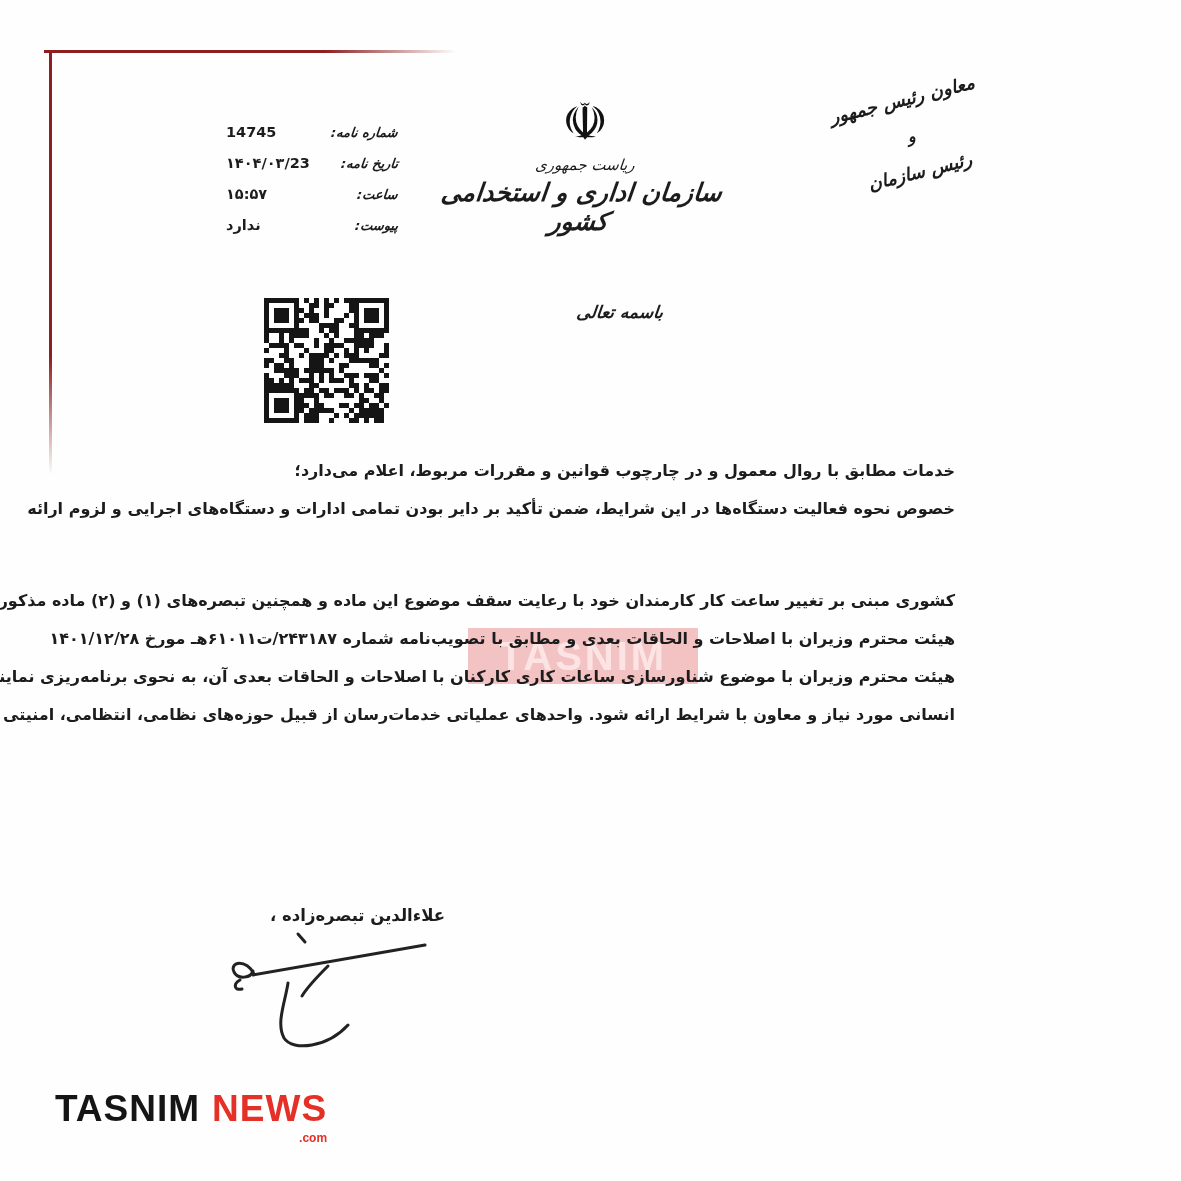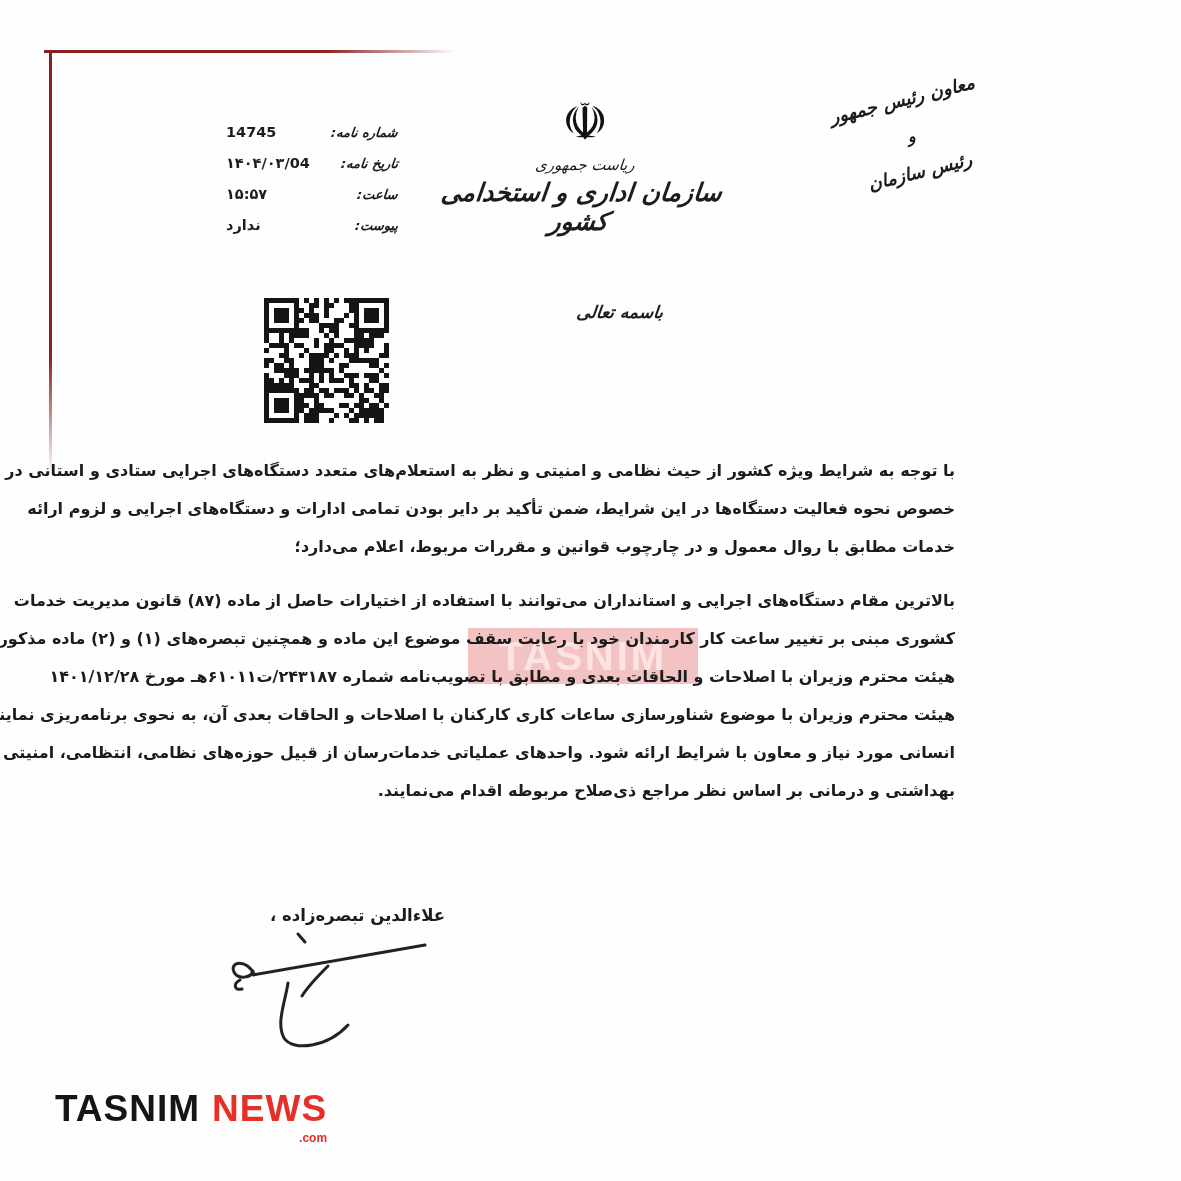--- a/index.html
+++ b/index.html
@@ -83,21 +83,21 @@
   <div class="org1">ریاست جمهوری</div>
   <div class="org2">سازمان اداری و استخدامی کشور</div>
 
   <div class="meta">
     <div class="row">
       <span class="lbl">شماره نامه:</span>
       <span class="val">14745</span>
     </div>
     <div class="row">
       <span class="lbl">تاریخ نامه:</span>
-      <span class="val">۱۴۰۴/۰۳/04</span>
+      <span class="val">۱۴۰۴/۰۳/23</span>
     </div>
     <div class="row">
       <span class="lbl">ساعت:</span>
       <span class="val">۱۵:۵۷</span>
     </div>
     <div class="row">
       <span class="lbl">پیوست:</span>
       <span class="val">ندارد</span>
     </div>
   </div>
@@ -457,34 +457,31 @@
       <div style="position:absolute;left:110px;top:120px;width:5px;height:5px;background:#151515"></div>
       <div style="position:absolute;left:115px;top:120px;width:5px;height:5px;background:#151515"></div>
     </div>
 
   <div class="besmellah">باسمه تعالی</div>
 
 
   <div class="watermark">TASNIM</div>
 
   <div class="para p1">
-    <div class="line"><span>با توجه به شرایط ویژه کشور از حیث نظامی و امنیتی و نظر به استعلام‌های متعدد دستگاه‌های اجرایی ستادی و استانی در</span></div>
+    <div class="line last"><span>خدمات مطابق با روال معمول و در چارچوب قوانین و مقررات مربوط، اعلام می‌دارد؛</span></div>
     <div class="line"><span>خصوص نحوه فعالیت دستگاه‌ها در این شرایط، ضمن تأکید بر دایر بودن تمامی ادارات و دستگاه‌های اجرایی و لزوم ارائه</span></div>
-    <div class="line last"><span>خدمات مطابق با روال معمول و در چارچوب قوانین و مقررات مربوط، اعلام می‌دارد؛</span></div>
   </div>
 
   <div class="para p2">
-    <div class="line"><span>بالاترین مقام دستگاه‌های اجرایی و استانداران می‌توانند با استفاده از اختیارات حاصل از ماده (۸۷) قانون مدیریت خدمات</span></div>
     <div class="line"><span>کشوری مبنی بر تغییر ساعت کار کارمندان خود با رعایت سقف موضوع این ماده و همچنین تبصره‌های (۱) و (۲) ماده مذکور و</span></div>
     <div class="line"><span>هیئت محترم وزیران با اصلاحات و الحاقات بعدی و مطابق با تصویب‌نامه شماره ۲۴۳۱۸۷/ت۶۱۰۱۱هـ مورخ ۱۴۰۱/۱۲/۲۸</span></div>
     <div class="line"><span>هیئت محترم وزیران با موضوع شناورسازی ساعات کاری کارکنان با اصلاحات و الحاقات بعدی آن، به نحوی برنامه‌ریزی نمایند</span></div>
     <div class="line">
       <span class="b">انسانی مورد نیاز و معاون با شرایط ارائه شود.</span><span> واحدهای عملیاتی خدمات‌رسان از قبیل حوزه‌های نظامی، انتظامی، امنیتی و</span>
     </div>
-    <div class="line last"><span>بهداشتی و درمانی بر اساس نظر مراجع ذی‌صلاح مربوطه اقدام می‌نمایند.</span></div>
   </div>
 
   <div class="signame">علاءالدین تبصره‌زاده ،</div>
   <svg class="sigscribble" width="250" height="145" viewBox="0 0 250 145" fill="none" xmlns="http://www.w3.org/2000/svg">
     <g stroke="#222" stroke-width="3" stroke-linecap="round" fill="none">
       <path d="M 70 6 L 77 14"></path>
       <path d="M 197 17 L 25 47"></path>
       <path d="M 26 46 C 19 31 1 33 6 44 C 10 52 23 50 25 43"></path>
       <path d="M 12 52 C 5 56 6 63 14 61"></path>
       <path d="M 100 38 C 88 50 80 58 74 68"></path>

